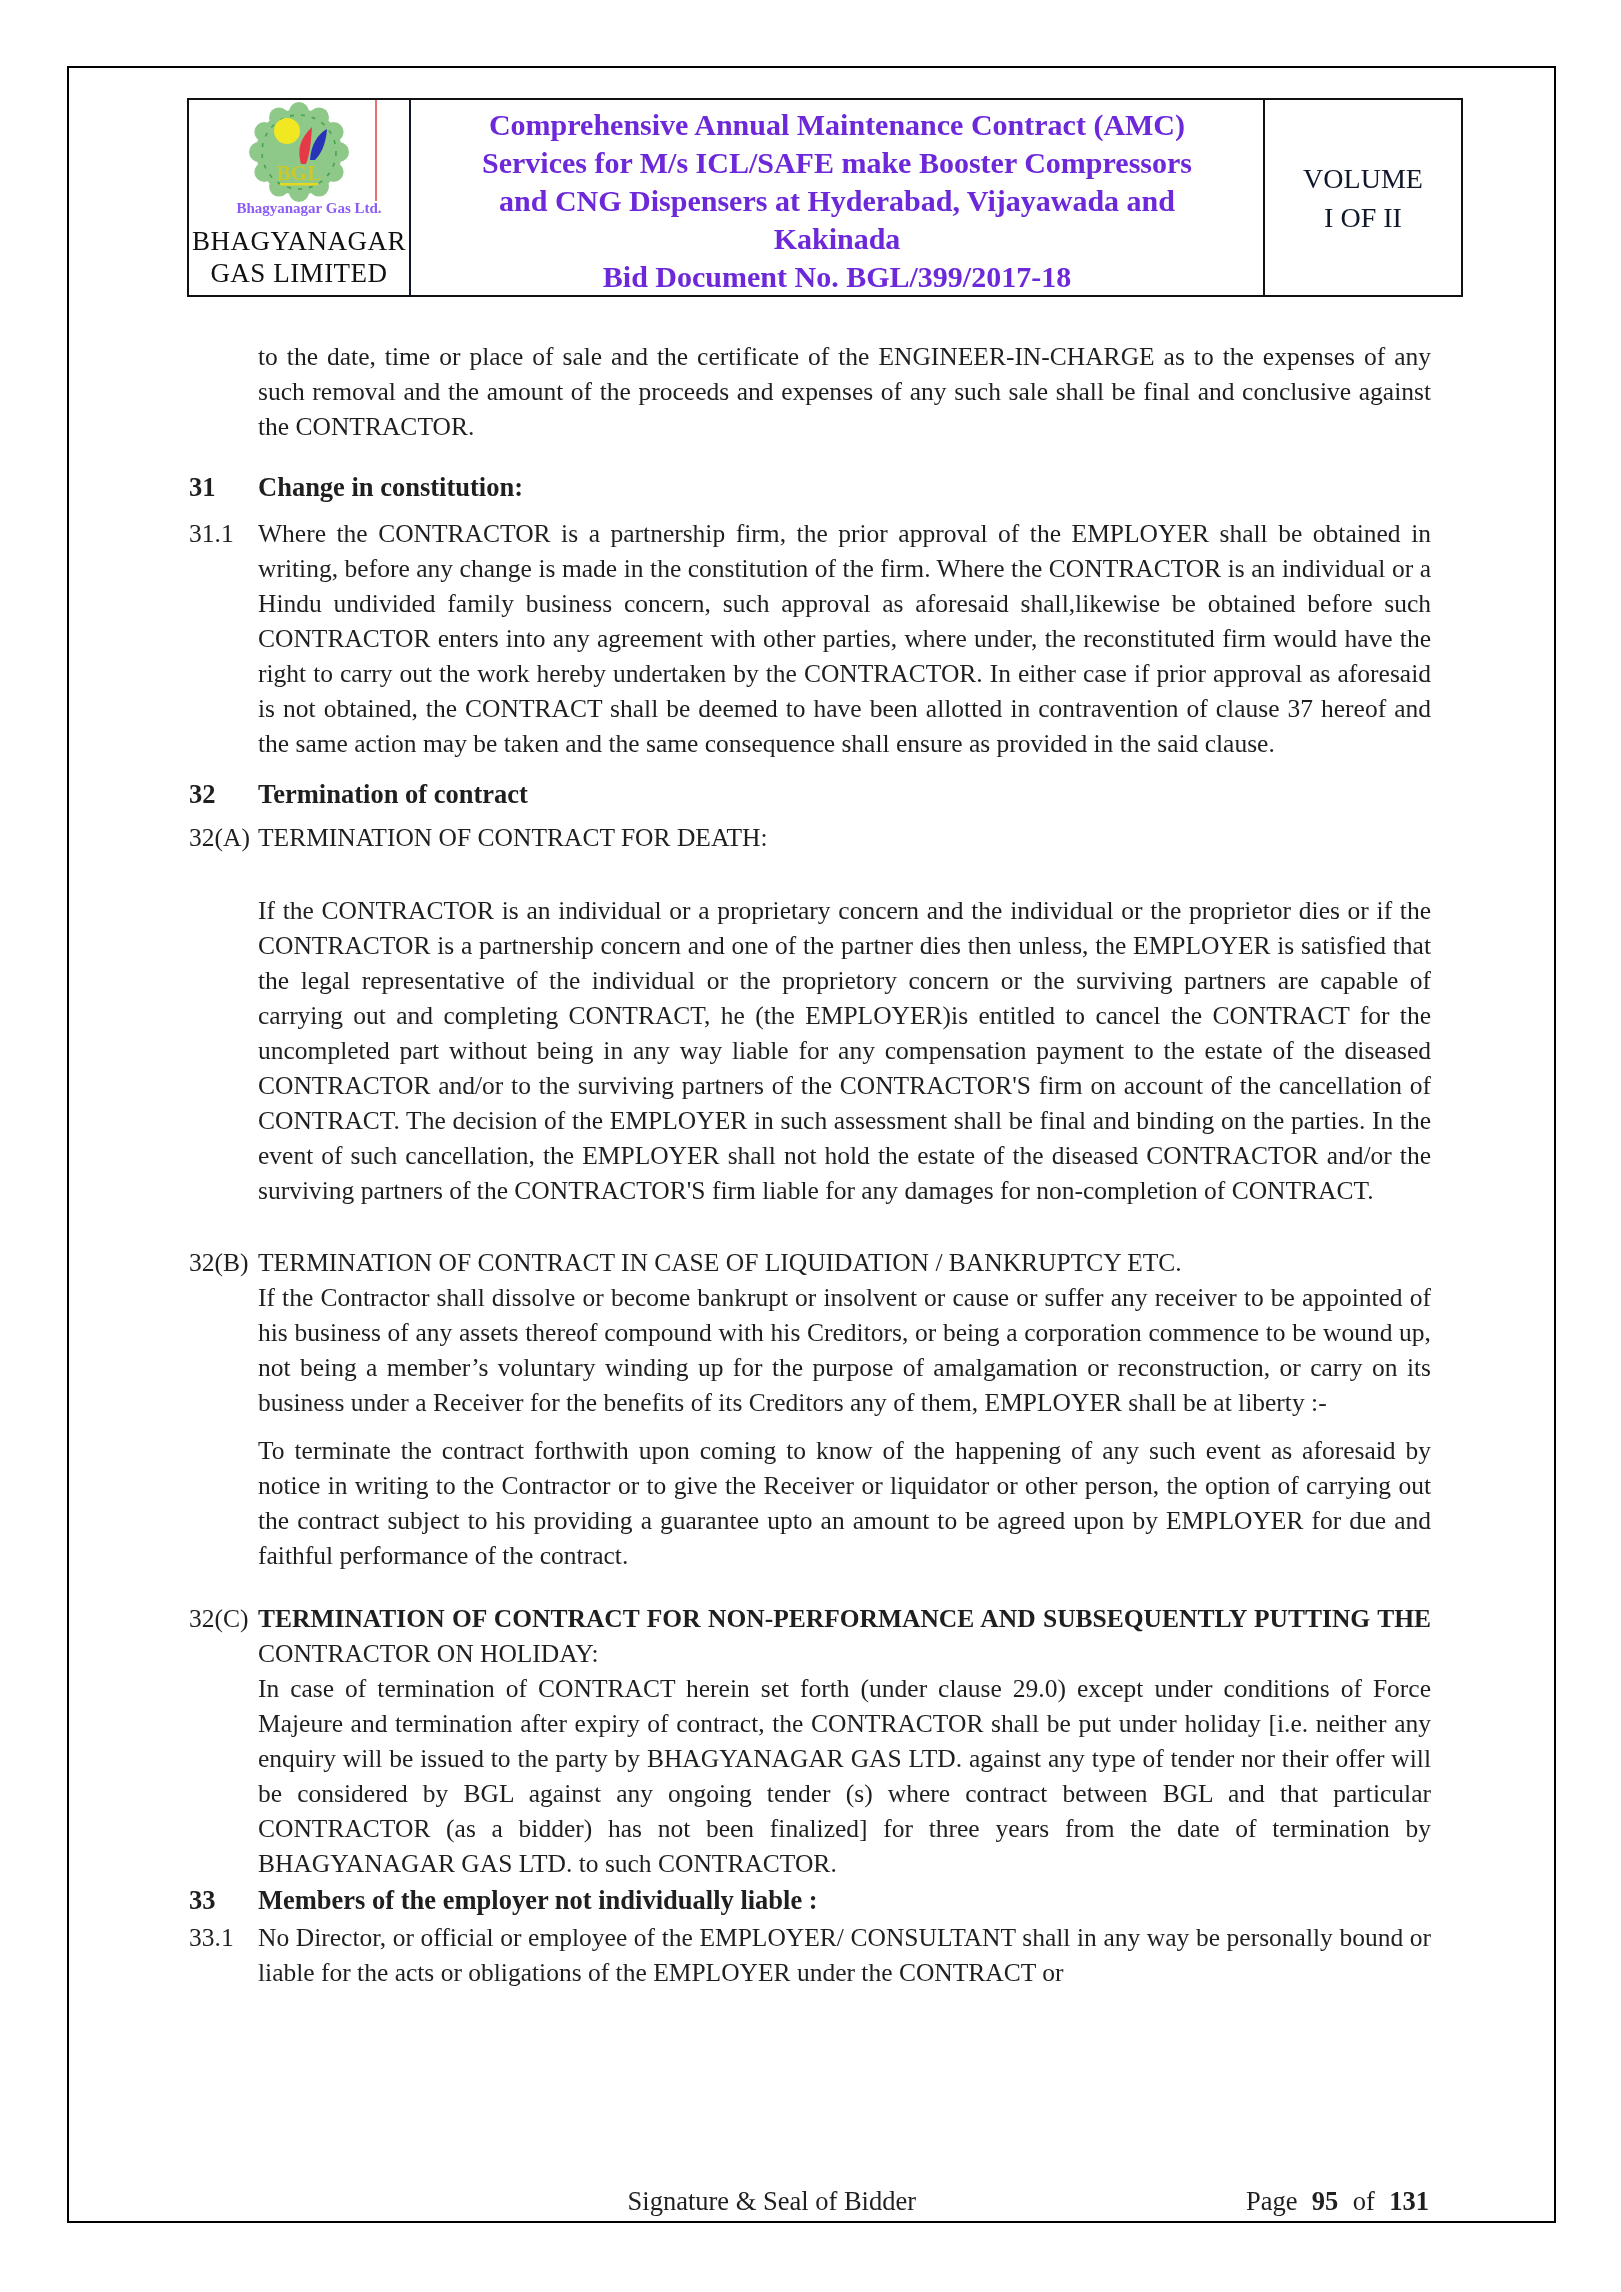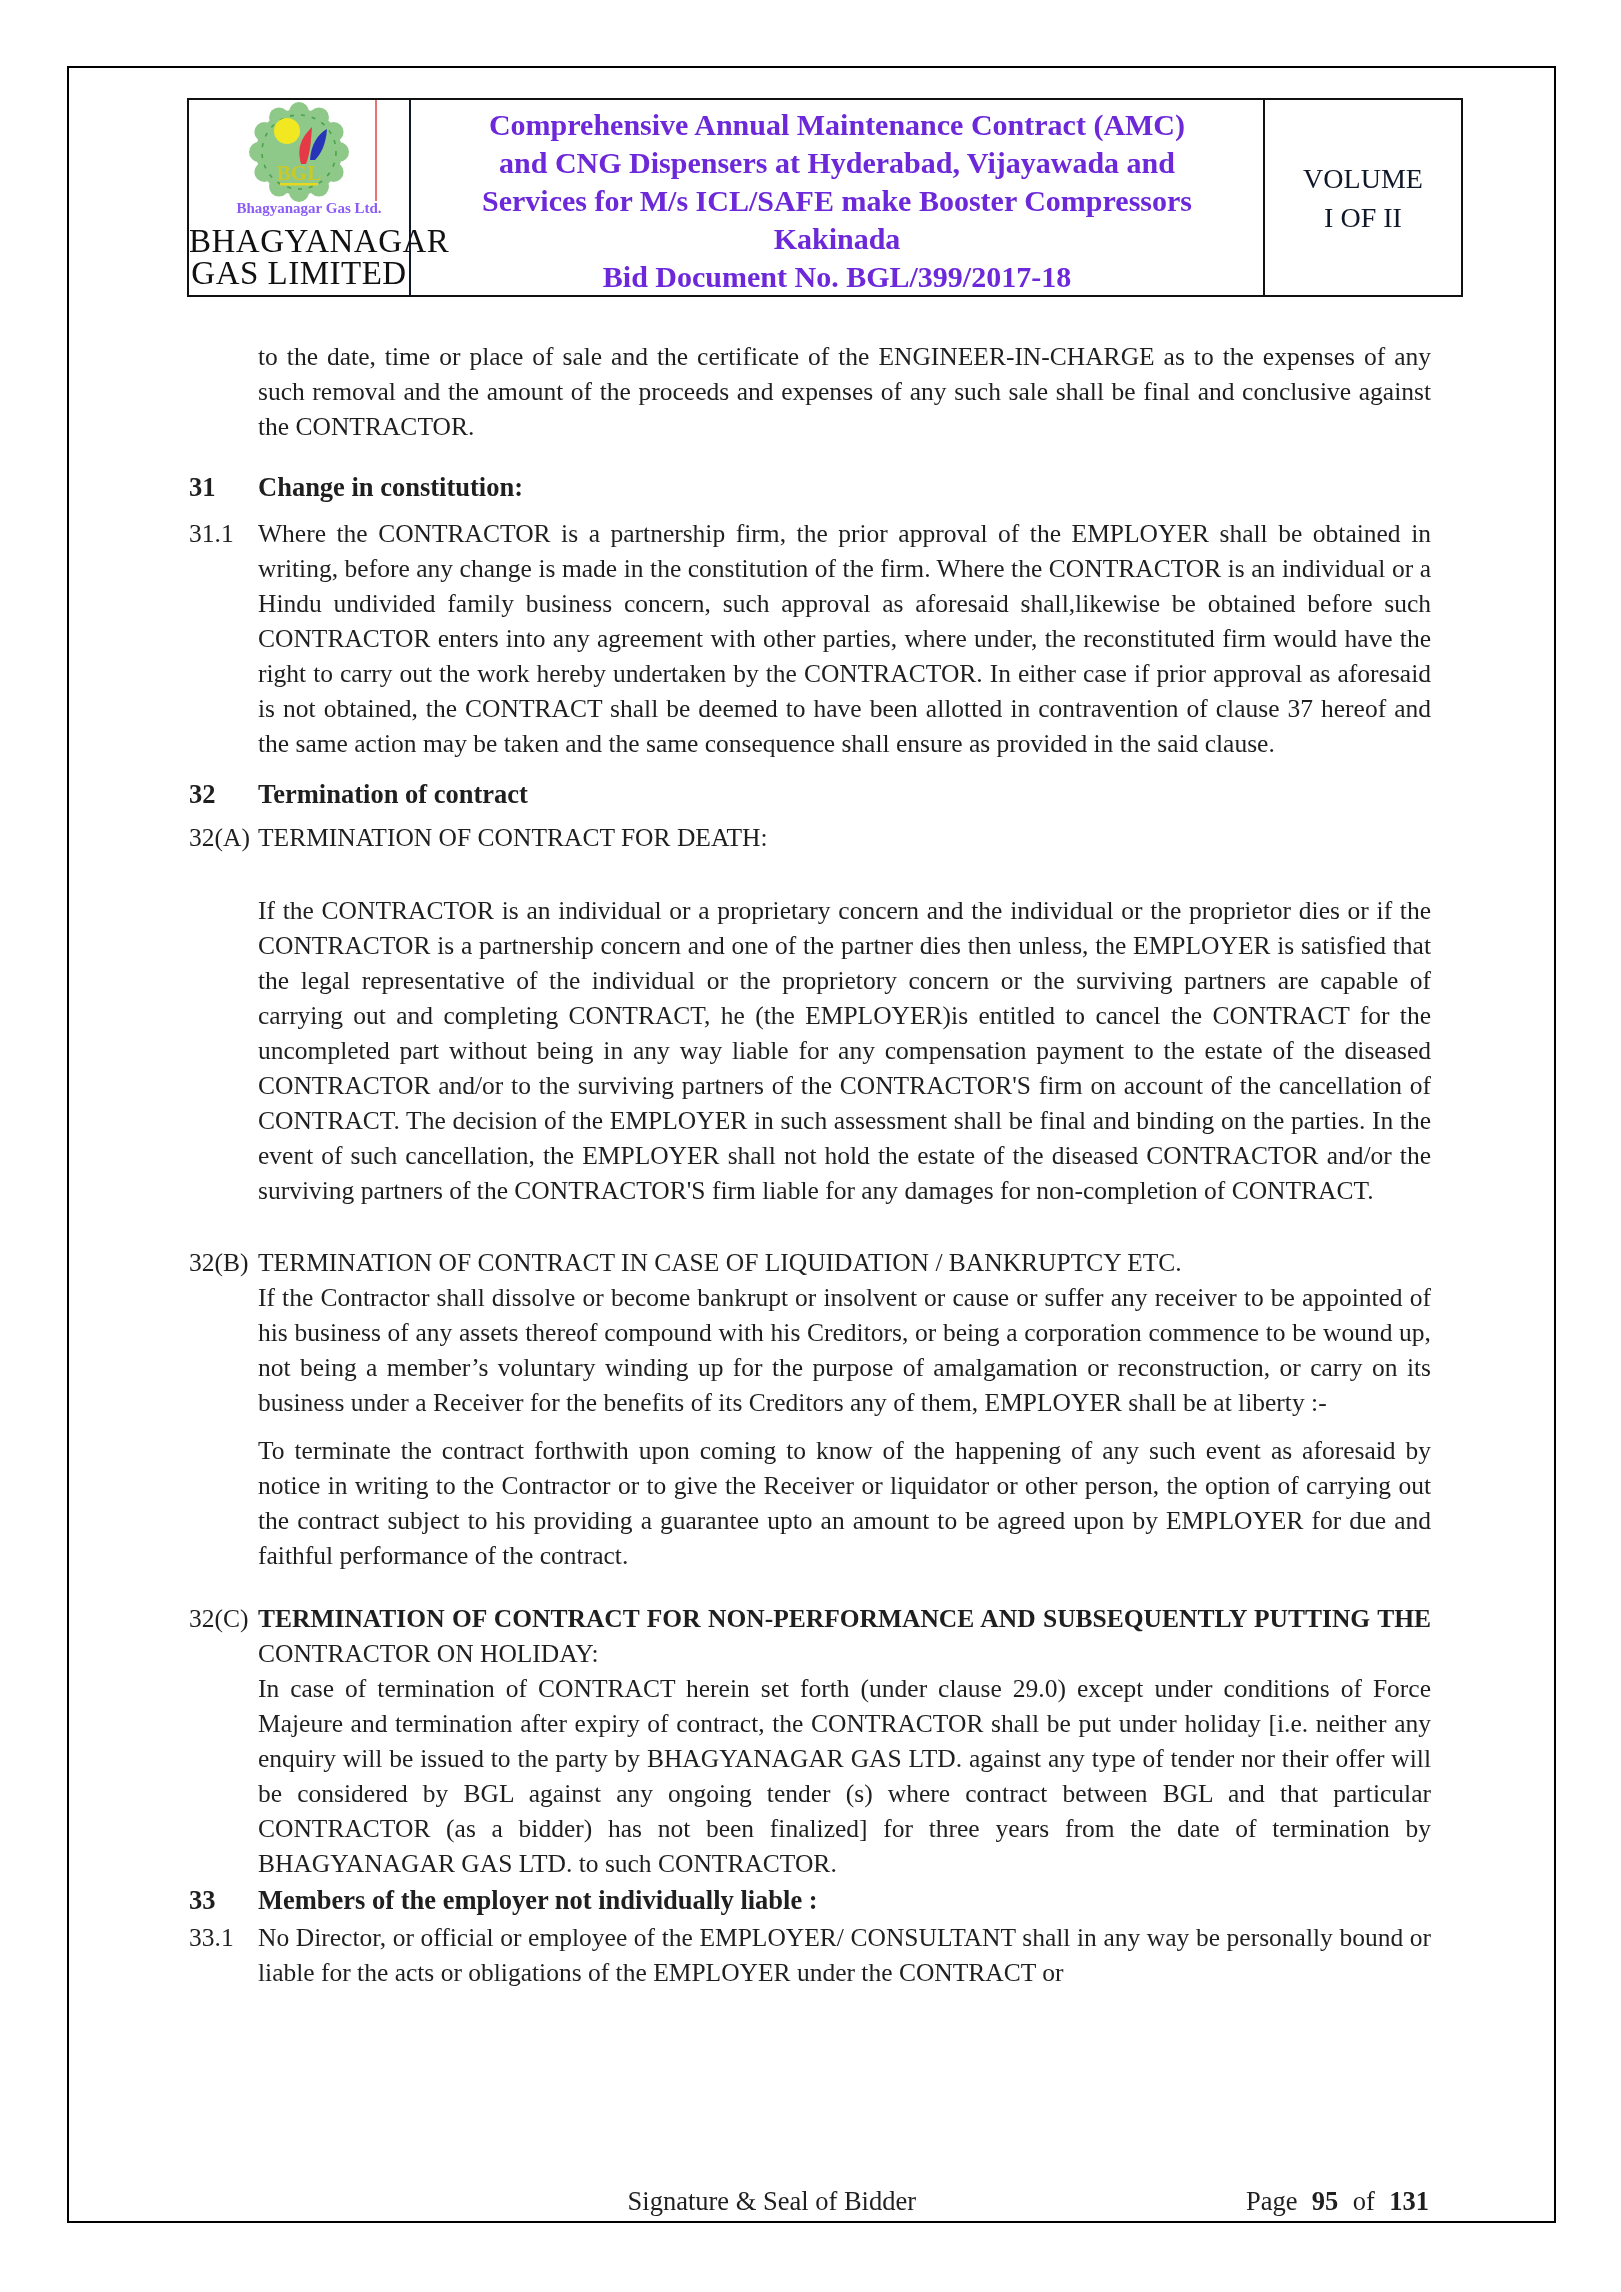--- a/index.html
+++ b/index.html
@@ -40,21 +40,21 @@
     background:#e87272;
   }
   .emblem{display:block;margin:0 auto;}
   .logo-caption{
     font-size:15px;line-height:17.6px;
     color:#8b5cf6;font-weight:bold;
     margin-top:-2px;
     padding-left:20px;
   }
   .company-name{
-    font-size:33px;line-height:32px;
+    font-size:27px;line-height:32px;
     color:#111;margin-top:7.8px;
     letter-spacing:0.5px;
   }
   .title-cell{
     flex:1;
     border-right:2px solid #111;
     box-sizing:border-box;
     text-align:center;
     font-weight:bold;
     font-size:30px;line-height:38px;
@@ -142,22 +142,22 @@
         </svg>
         <div class="logo-caption">Bhagyanagar Gas Ltd.</div>
         <div class="company-name">
           <div>BHAGYANAGAR</div>
           <div>GAS LIMITED</div>
         </div>
       </div>
 
       <div class="title-cell">
         <div>Comprehensive Annual Maintenance Contract (AMC)</div>
+        <div>Services for M/s ICL/SAFE make Booster Compressors</div>
         <div>and CNG Dispensers at Hyderabad, Vijayawada and</div>
-        <div>Services for M/s ICL/SAFE make Booster Compressors</div>
         <div>Kakinada</div>
         <div>Bid Document No. BGL/399/2017-18</div>
       </div>
 
       <div class="volume-cell">
         <div>VOLUME</div>
         <div>I OF II</div>
       </div>
     </div>
 

